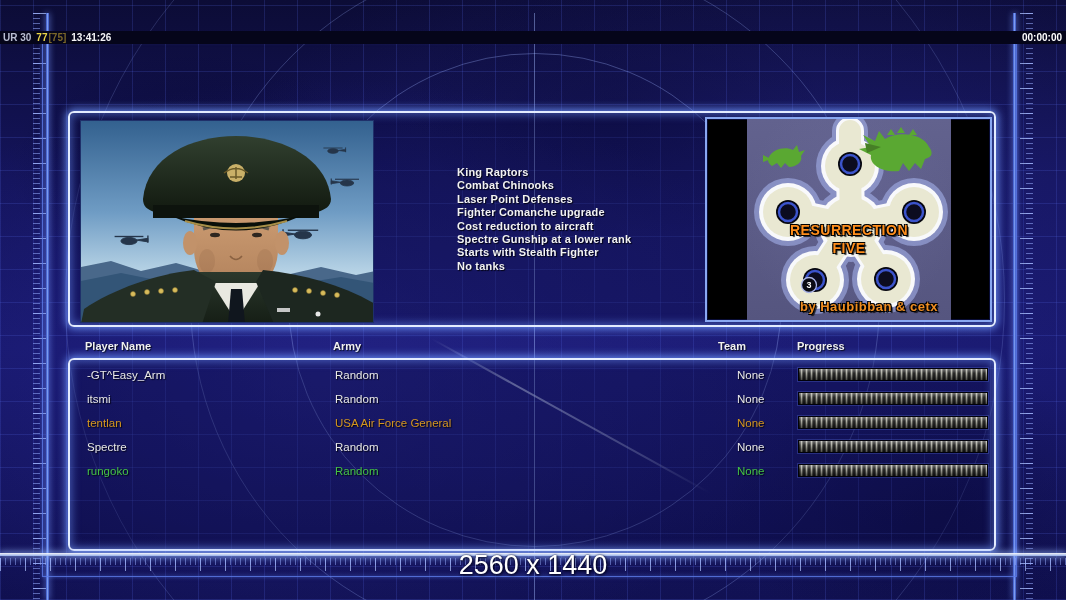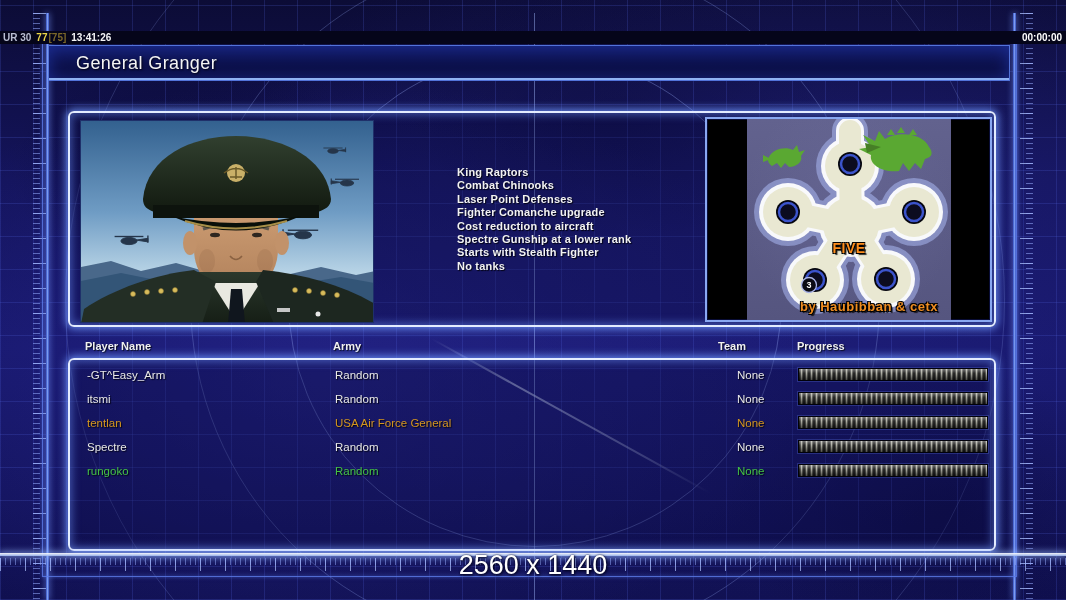--- a/index.html
+++ b/index.html
@@ -136,23 +136,20 @@
   <div class="right-ruler"></div>
   <div class="right-line"></div>
 
   <div class="topbar">
     <span class="seg tb-session">UR 30</span><span class="tb-fps">77</span><span class="tb-cap">[75]</span><span class="tb-clock">13:41:26</span>
     <span class="tb-timer">00:00:00</span>
   </div>
 
   <div class="outer-frame"></div>
 
-  <div class="titlebar">
-    <span class="title-text">General Granger</span>
-  </div>
 
   <div class="panel top-panel">
 
     <div class="portrait">
       <svg width="294" height="203" viewBox="0 0 294 203">
         <defs>
           <linearGradient id="sky" x1="0" y1="0" x2="0" y2="1">
             <stop offset="0" stop-color="#33618f"></stop>
               <stop offset="0.45" stop-color="#6f9cc4"></stop>
             <stop offset="0.75" stop-color="#b8d4e6"></stop>
@@ -327,20 +324,21 @@
             <g transform="translate(139,160)">
                 <circle r="12" fill="#06060f"></circle>
                 <circle r="9" fill="#0c0c20" stroke="#3c54cc" stroke-width="2.5"></circle>
               </g>
           </g>
           <g transform="translate(62,166)">
             <circle r="7.5" fill="#0a0a14" stroke="#aab4e8" stroke-width="1.3"></circle>
             <text x="0" y="3.4" text-anchor="middle" font-size="9" font-weight="bold" fill="#ffffff" font-family="Liberation Sans, sans-serif">3</text>
           </g>
         </svg>
+        <div class="map-text map-title1">RESURRECTION</div>
         <div class="map-text map-title2">FIVE</div>
         <div class="map-text map-credit">by Haubibban &amp; cetx</div>
       </div>
     </div>
   </div>
 
   <div class="table-header">
     <span class="h-name">Player Name</span>
     <span class="h-army">Army</span>
     <span class="h-team">Team</span>

